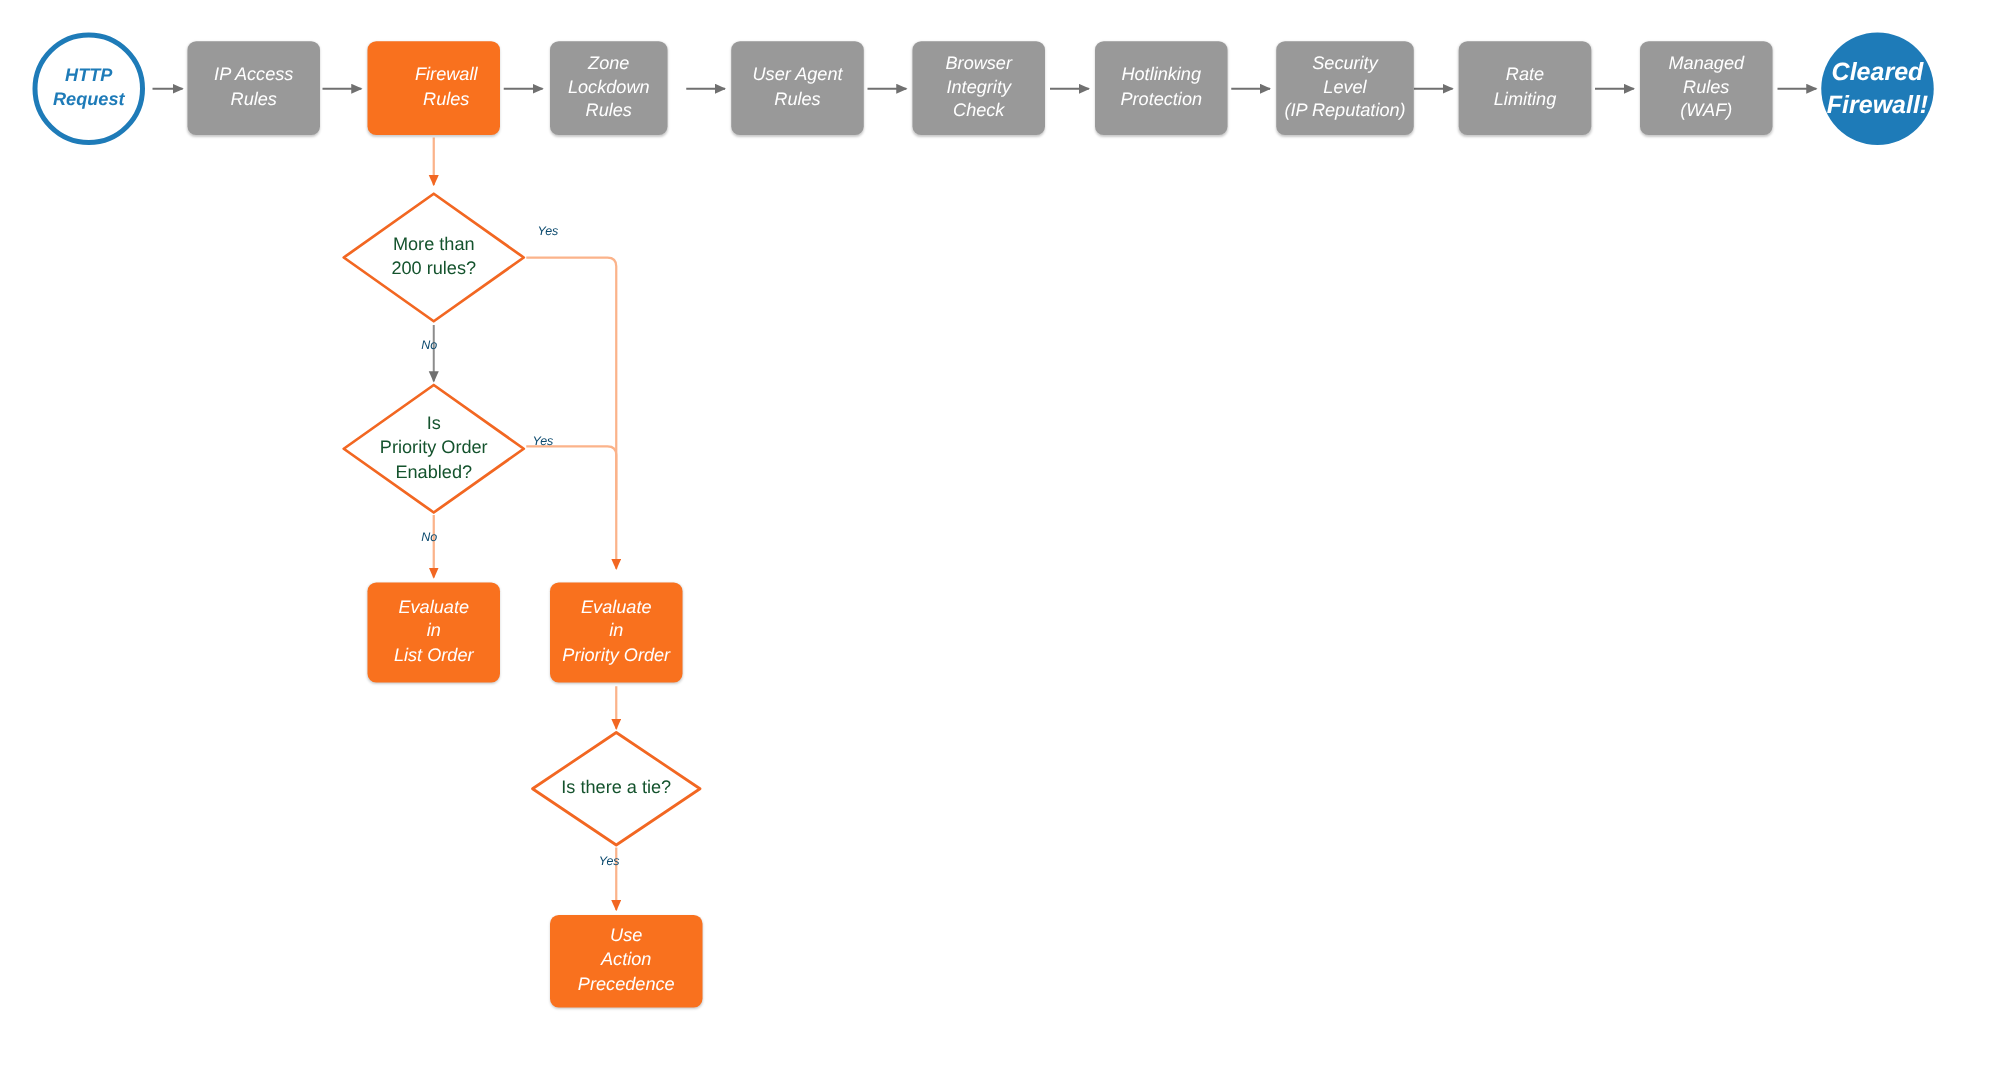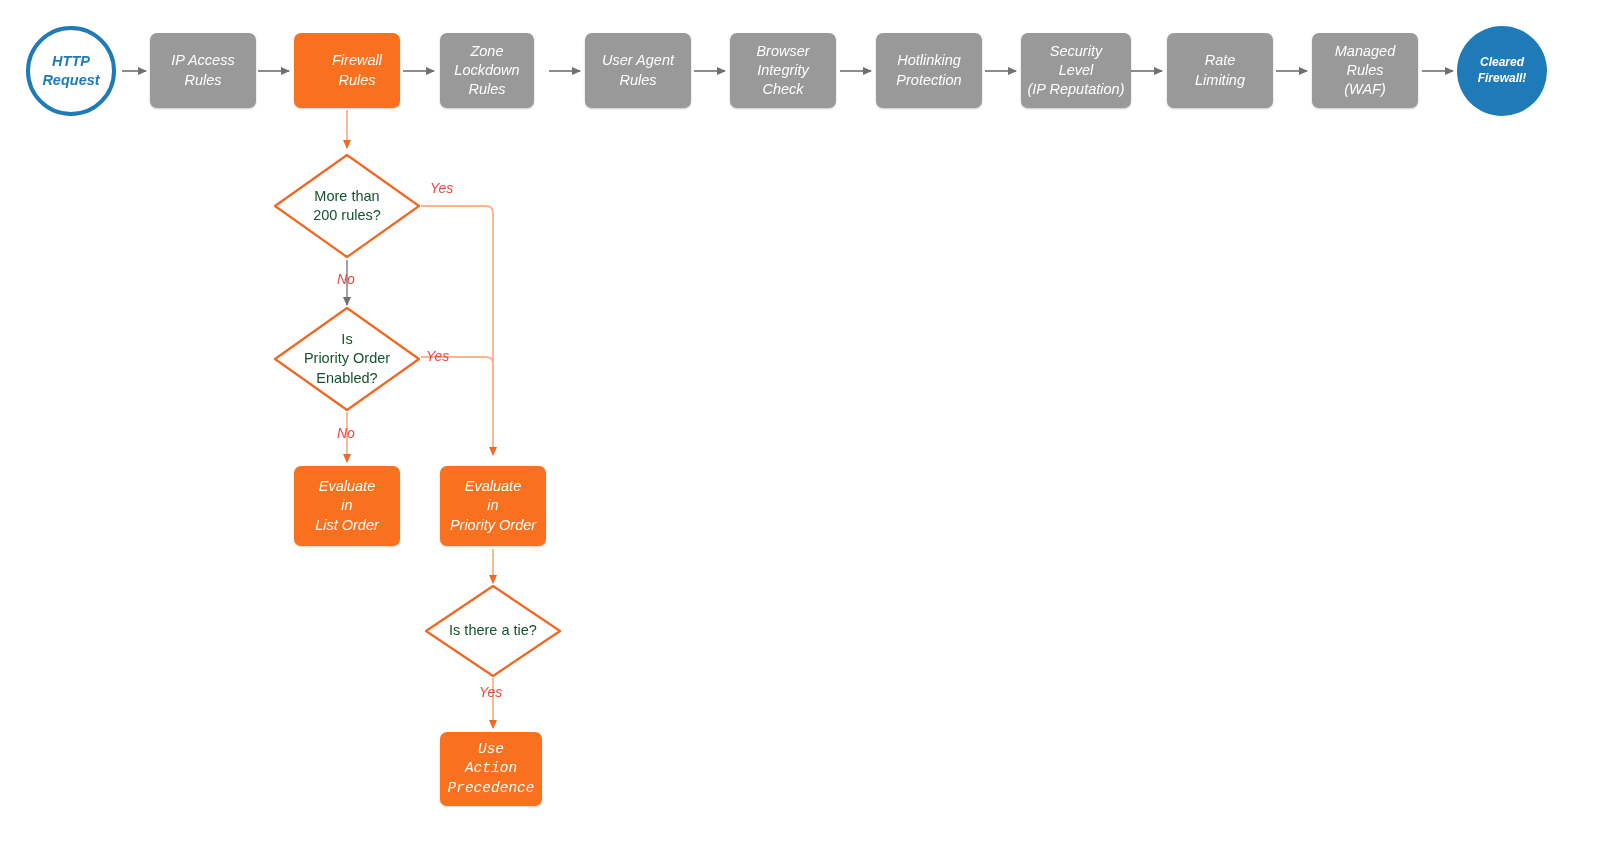--- a/index.html
+++ b/index.html
@@ -70,44 +70,44 @@
     font-weight: bold;
     font-size: 14.5px;
   }
   .circle.filled {
     background: #1E7BB8;
   }
   .circle.filled .node-label {
     color: #ffffff;
     font-style: italic;
     font-weight: bold;
-    font-size: 12px;
+    font-size: 20px;
   }
   
   .diamond {
     background: transparent;
   }
   .diamond svg {
     position: absolute;
     left: 0;
     top: 0;
   }
   .diamond .node-label {
     position: relative;
     color: #14532d;
     font-size: 14.5px;
     font-style: normal;
   }
   
   .edge-label {
     position: absolute;
     font-family: "Liberation Sans", sans-serif;
-    font-size: 14px;
-    font-style: italic;
-    color: #ef4444;
+    font-size: 10px;
+    font-style: italic;
+    color: #0c4a6e;
     white-space: nowrap;
   }
 </style>
 </head>
 <body>
 
 <div id="canvas">
 
   <svg id="wires" viewBox="0 0 1600 858" xmlns="http://www.w3.org/2000/svg">
     <defs>
@@ -257,21 +257,21 @@
 in
 List Order</span>
   </div>
 
   <div class="node box orange" style="left:440px; top:466px; width:106px; height:80px;">
     <span class="node-label">Evaluate
 in
 Priority Order</span>
   </div>
 
-  <div class="node box orange" style="left:440px; top:732px; width:102px; height:74px;font-family:Liberation Mono, monospace;">
+  <div class="node box orange" style="left:440px; top:732px; width:122px; height:74px;">
     <span class="node-label">Use
 Action
 Precedence</span>
   </div>
 
   <div class="edge-label" style="left:430px; top:180px;">Yes</div>
 
   <div class="edge-label" style="left:337px; top:271px;">No</div>
 
   <div class="edge-label" style="left:426px; top:348px;">Yes</div>

